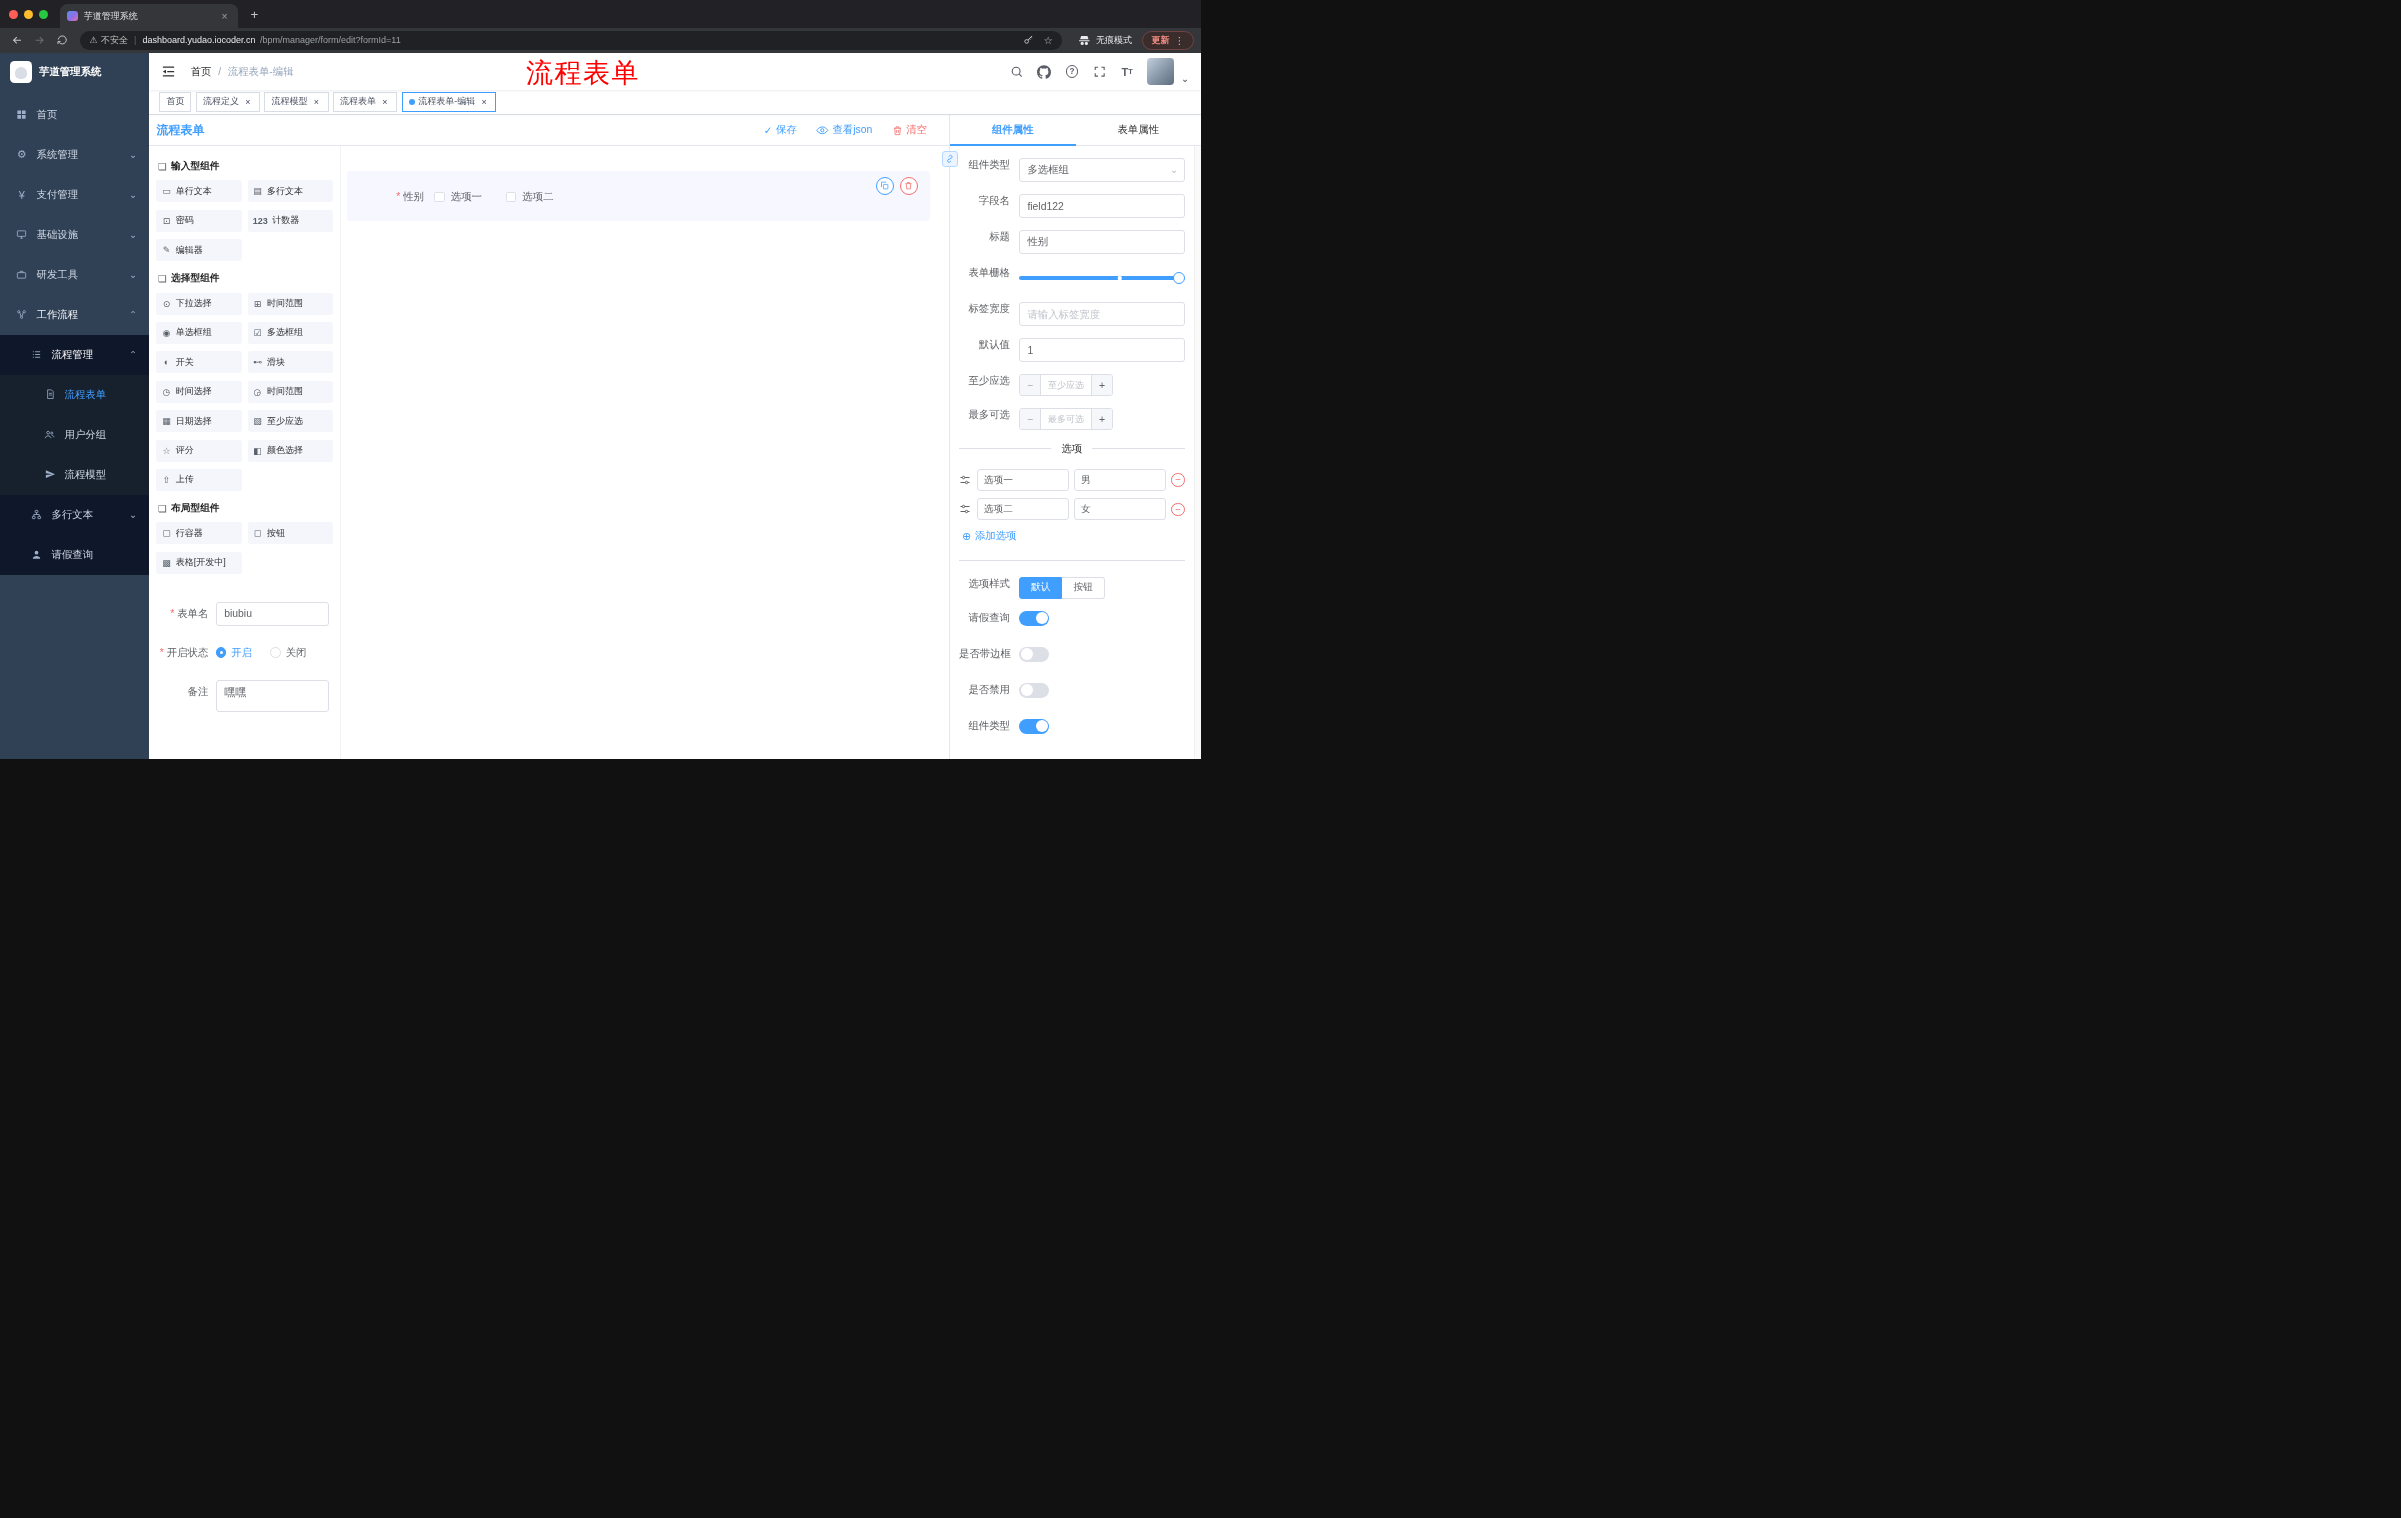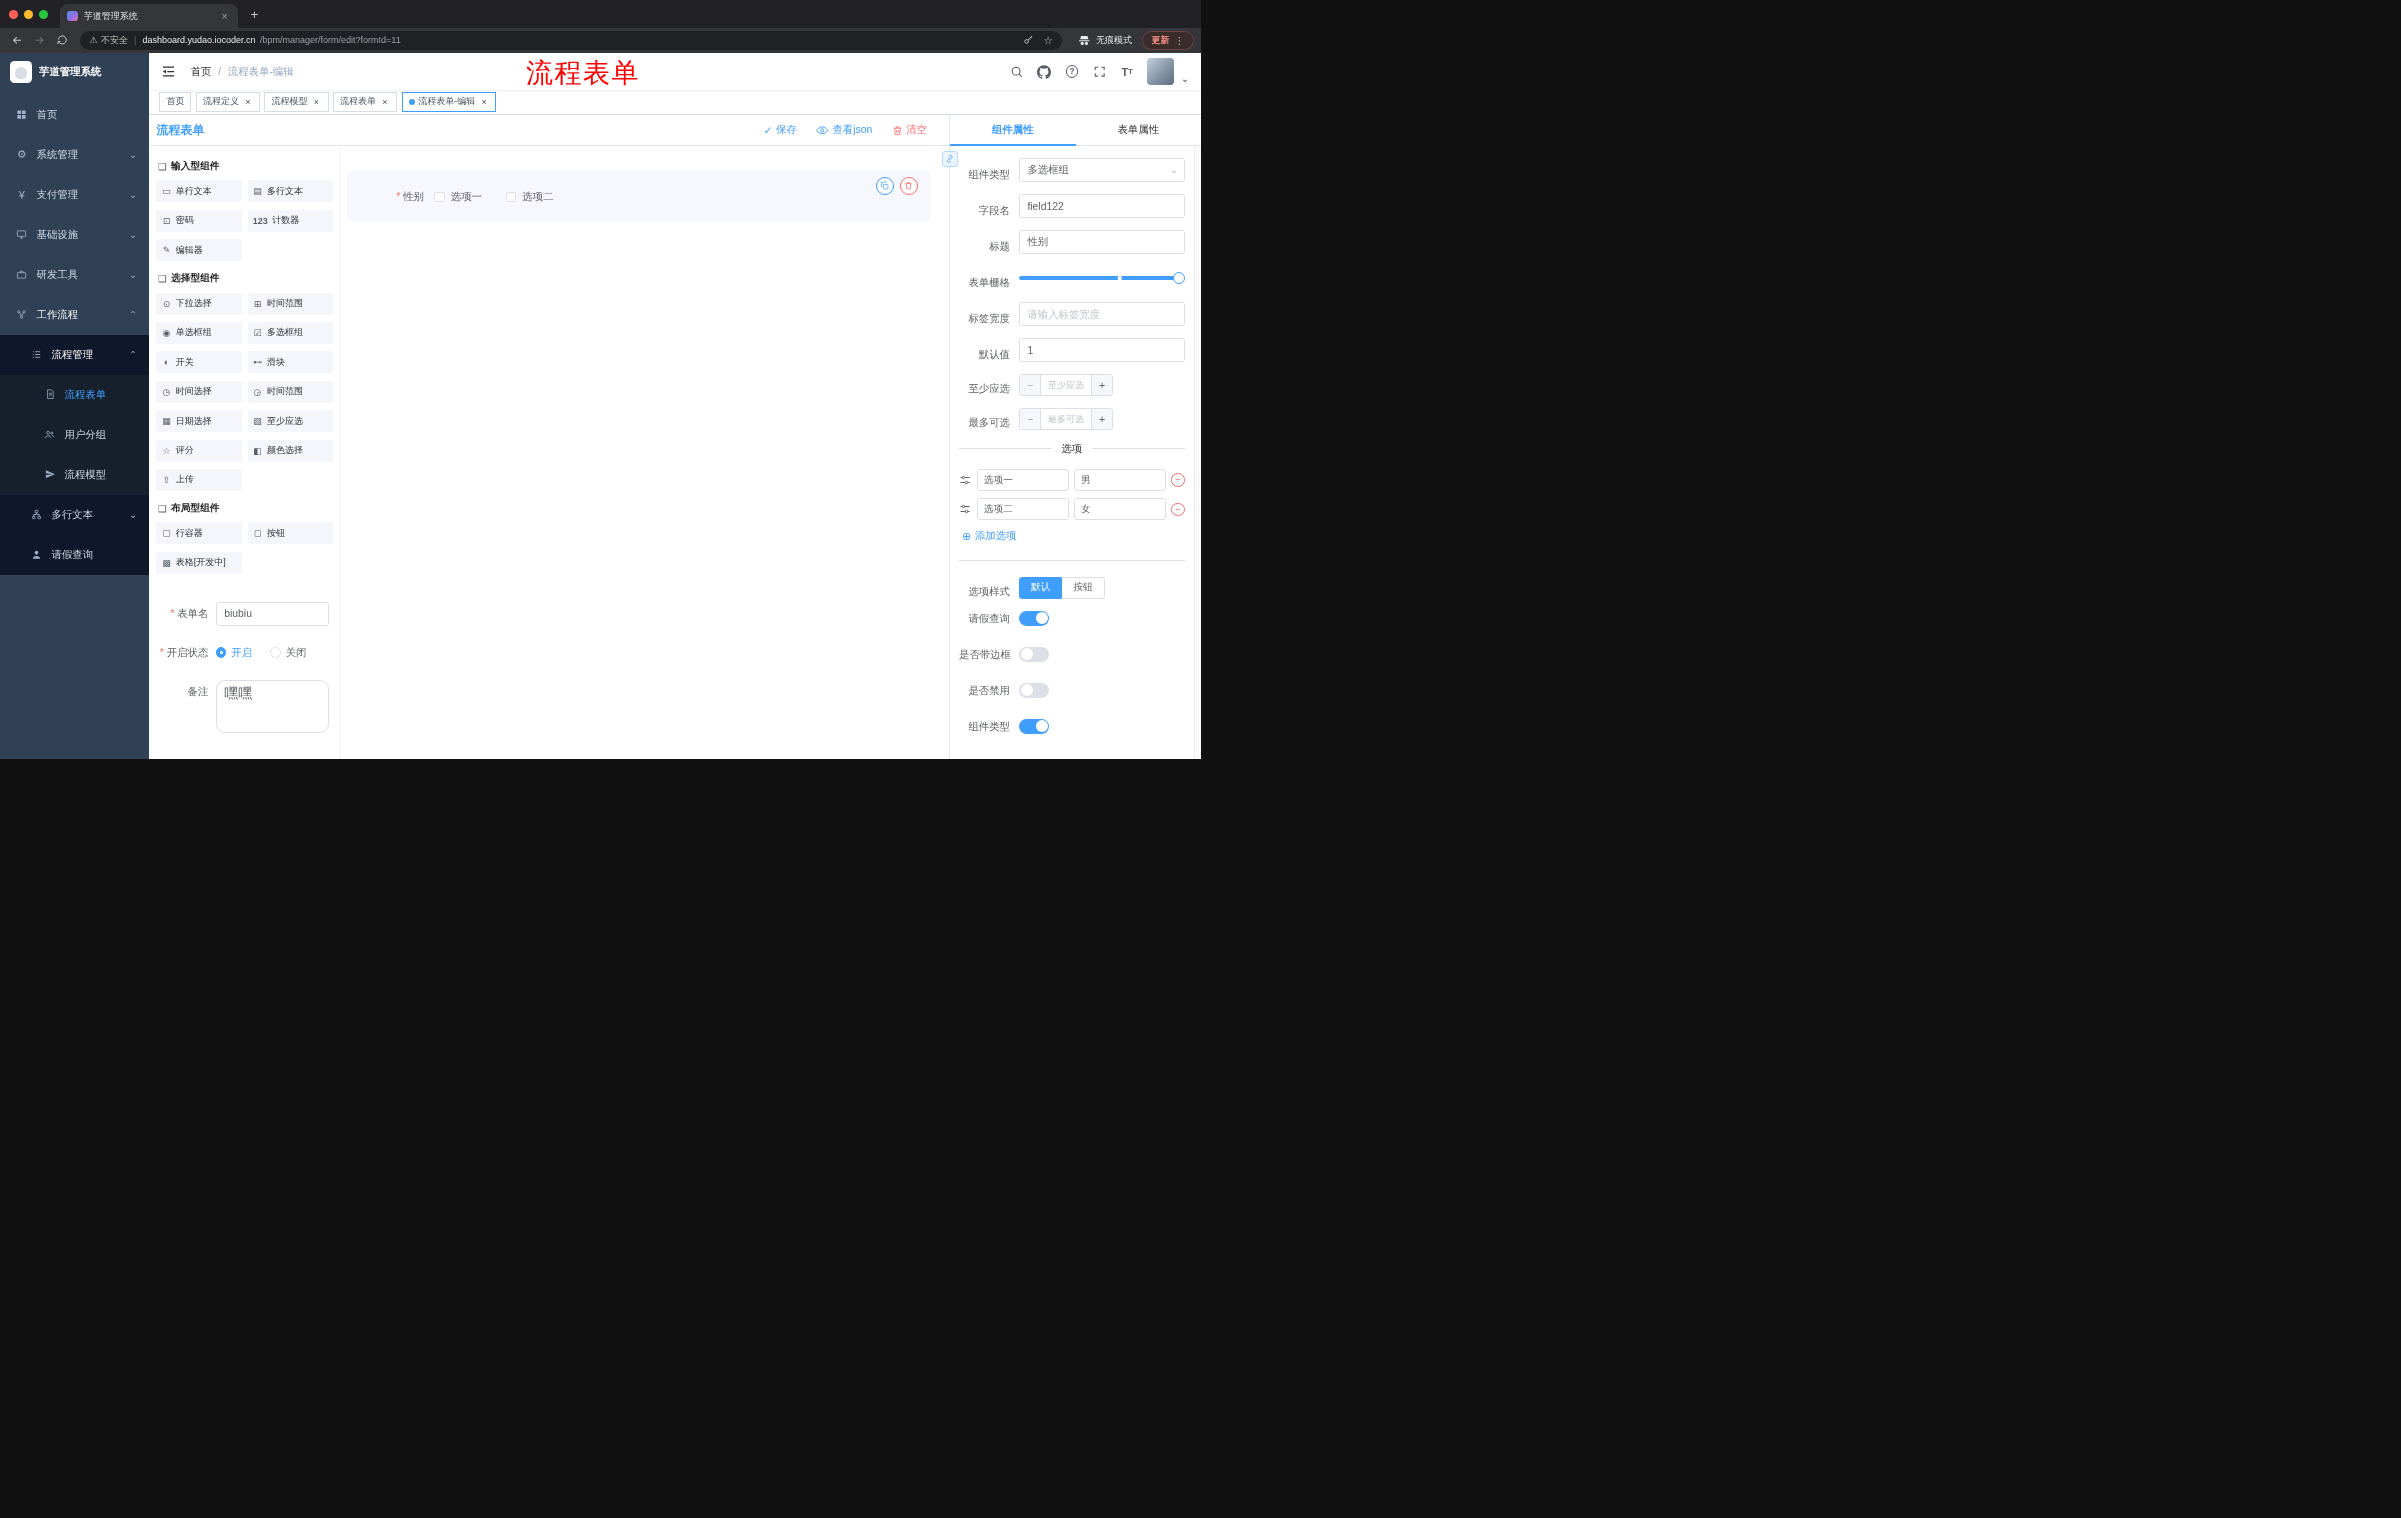--- a/index.html
+++ b/index.html
@@ -97,21 +97,21 @@
 .req::before{content:"*";color:#f56c6c;margin-right:3px}
 .el-input{height:24px;border:0.7px solid #dcdfe6;border-radius:3px;padding:0 7.4px;font-size:10.4px;color:#606266;background:#fff;outline:none;font-family:inherit}
 .el-input::placeholder{color:#c0c4cc}
 .meta .el-input{width:113px}
 .radio-group{display:flex;gap:18px;align-items:center;height:24px}
 .radio{display:flex;align-items:center;gap:5.2px;font-size:10.4px;color:#606266;cursor:pointer}
 .r-dot{width:10.4px;height:10.4px;border-radius:50%;border:0.7px solid #dcdfe6;background:#fff;position:relative;flex-shrink:0}
 .radio.checked .r-dot{background:#409eff;border-color:#409eff}
 .radio.checked .r-dot::after{content:"";position:absolute;left:3px;top:3px;width:3px;height:3px;border-radius:50%;background:#fff}
 .radio.checked .r-lbl{color:#409eff}
-.el-textarea{width:113px;height:53px;border:0.7px solid #dcdfe6;border-radius:9px;padding:4.5px 7.4px;font-size:14px;color:#606266;resize:none;font-family:inherit;outline:none}
+.el-textarea{width:113px;height:32px;border:0.7px solid #dcdfe6;border-radius:3px;padding:4.5px 7.4px;font-size:11px;color:#606266;resize:none;font-family:inherit;outline:none}
 
 
 .canvas{flex:1;padding:15px 19.3px 0 6px;position:relative;min-width:0;background:#fff}
 .form-row{display:flex;align-items:center}
 .f-label{width:77px;text-align:right;margin-right:10.4px;font-size:10.4px;color:#606266;flex-shrink:0;white-space:nowrap}
 .phone-row{margin-right:7.4px}
 .phone-row .el-input{flex:1;height:27px}
 .draw-item{margin-top:10.4px;background:#f6f7ff;border-radius:3px;padding:18px 0 16.3px;position:relative;cursor:pointer}
 .draw-actions{position:absolute;top:5.2px;right:12px;display:flex;gap:6px}
 .circle-btn{width:18px;height:18px;border-radius:50%;background:#fff;display:flex;align-items:center;justify-content:center;cursor:pointer}
@@ -122,21 +122,21 @@
 .cb-box{width:10.4px;height:10.4px;border:0.7px solid #dcdfe6;border-radius:1.5px;background:#fff;flex-shrink:0}
 
 
 .props{width:251px;flex-shrink:0;display:flex;flex-direction:column;position:relative;background:#fff}
 .props-tabs{height:31px;display:flex;border-bottom:0.7px solid #e4e7ed;position:relative;flex-shrink:0}
 .ptab{flex:1;text-align:center;line-height:30.5px;font-size:10.4px;color:#303133;cursor:pointer}
 .ptab.active{color:#409eff;font-weight:bold}
 .ptab-line{position:absolute;bottom:-0.7px;left:0;width:50%;height:1.5px;background:#409eff}
 .link-badge{position:absolute;left:-8.2px;top:36px;width:16.3px;height:16.3px;border-radius:3px;background:#ecf5ff;border:0.7px solid #b3d8ff;color:#409eff;display:flex;align-items:center;justify-content:center;z-index:5;cursor:pointer}
 .props-body{flex:1;padding:12px 16.3px 0 9px;overflow:hidden;position:relative}
-.p-row{display:flex;align-items:flex-end;margin-bottom:12px}
+.p-row{display:flex;align-items:flex-start;margin-bottom:12px}
 .p-label{width:51px;text-align:right;margin-right:9px;font-size:10.4px;color:#606266;flex-shrink:0;white-space:nowrap}
 .p-control{flex:1;display:flex;align-items:center;min-width:0}
 .p-control .el-input{width:100%}
 .el-select{position:relative;width:100%}
 .el-select .el-input{width:100%;padding-right:19.3px}
 .sel-caret{position:absolute;right:6.7px;top:50%;transform:translateY(-55%);color:#c0c4cc;font-size:9.7px}
 .slider{flex:1;height:24px;display:flex;align-items:center;position:relative;padding-right:6px}
 .runway{width:100%;height:3.7px;border-radius:2.2px;background:#409eff;position:relative;cursor:pointer}
 .stop{position:absolute;left:63%;top:50%;transform:translate(-50%,-50%);width:4.5px;height:4.5px;border-radius:50%;background:#fff}
 .handle{position:absolute;right:-6px;top:50%;transform:translateY(-50%);width:12px;height:12px;border-radius:50%;background:#fff;border:1.5px solid #409eff;cursor:grab}

